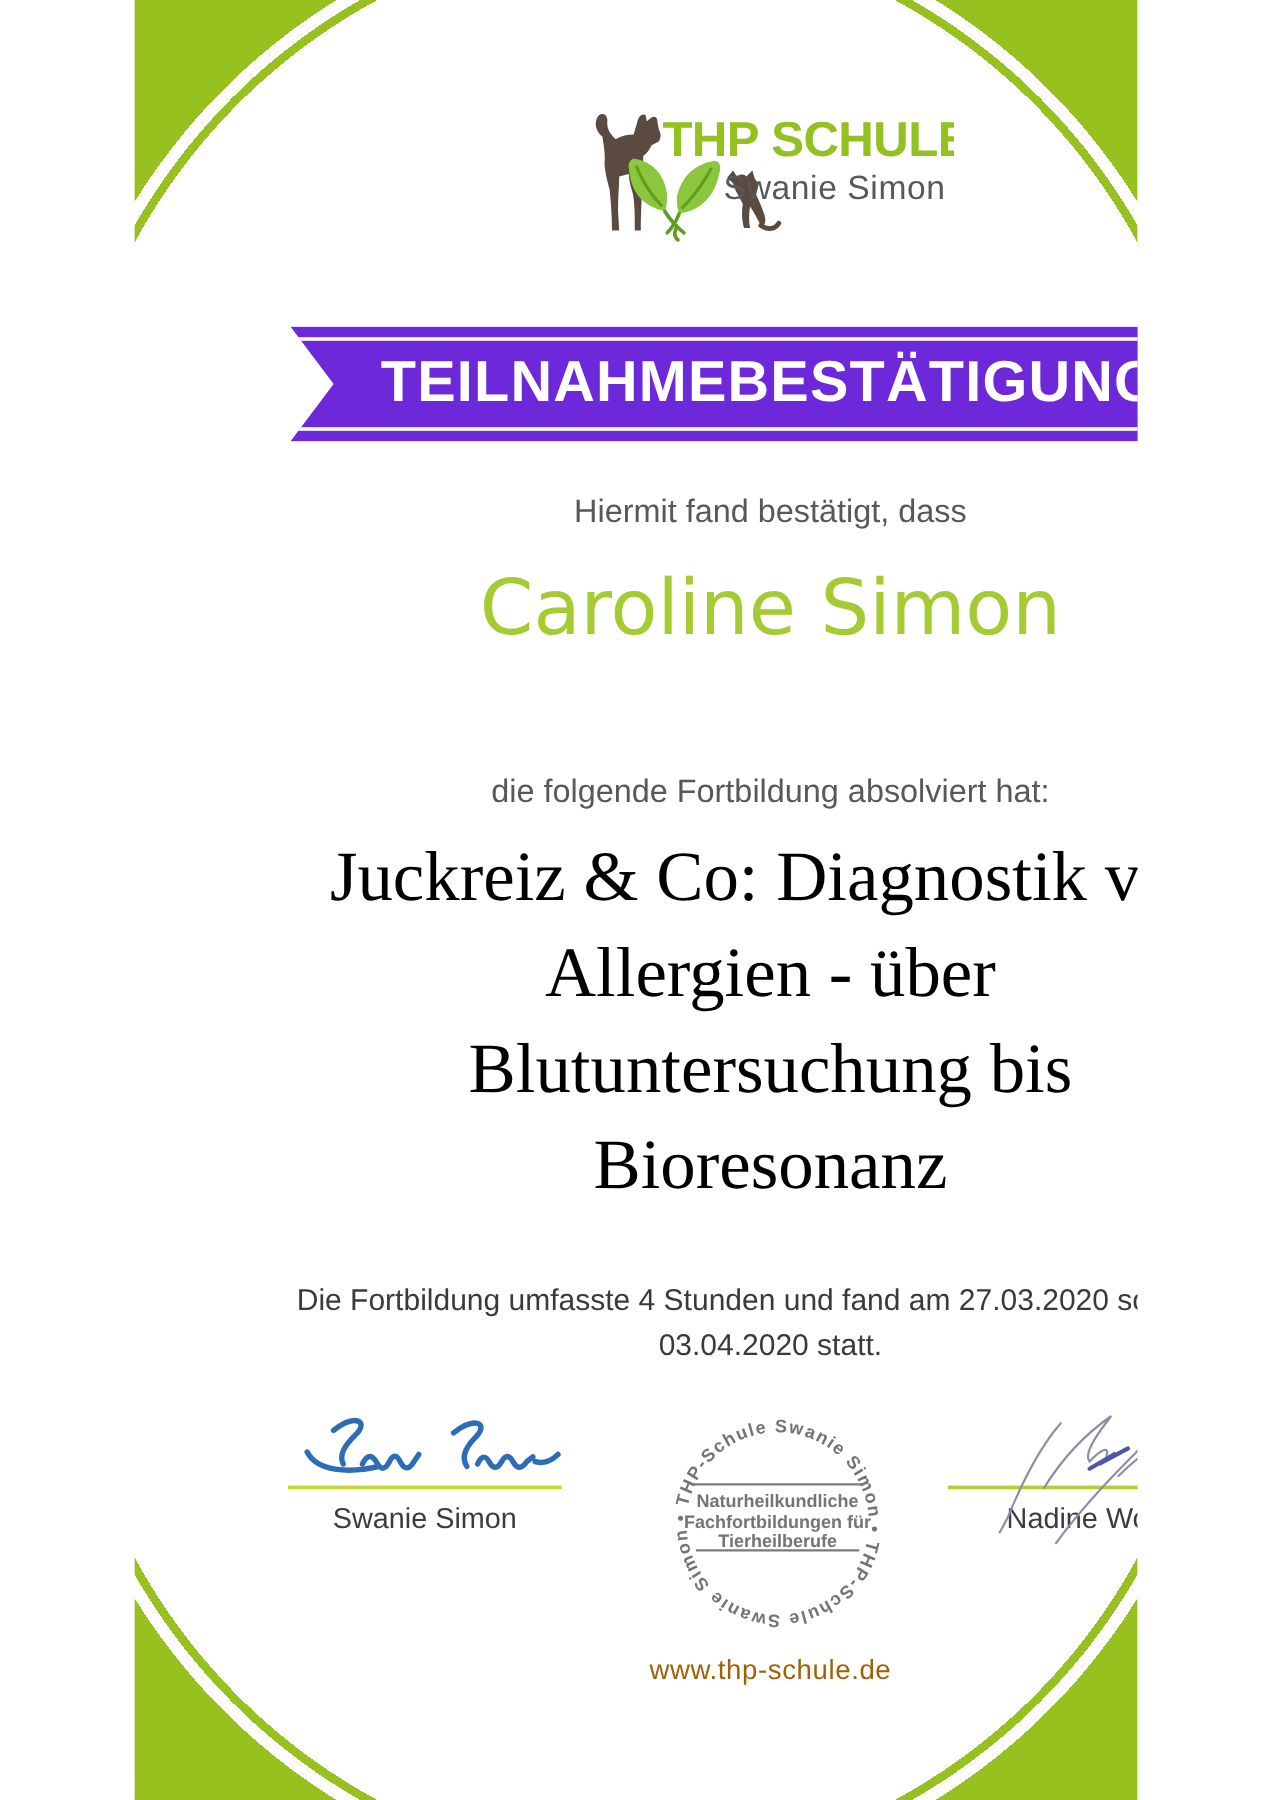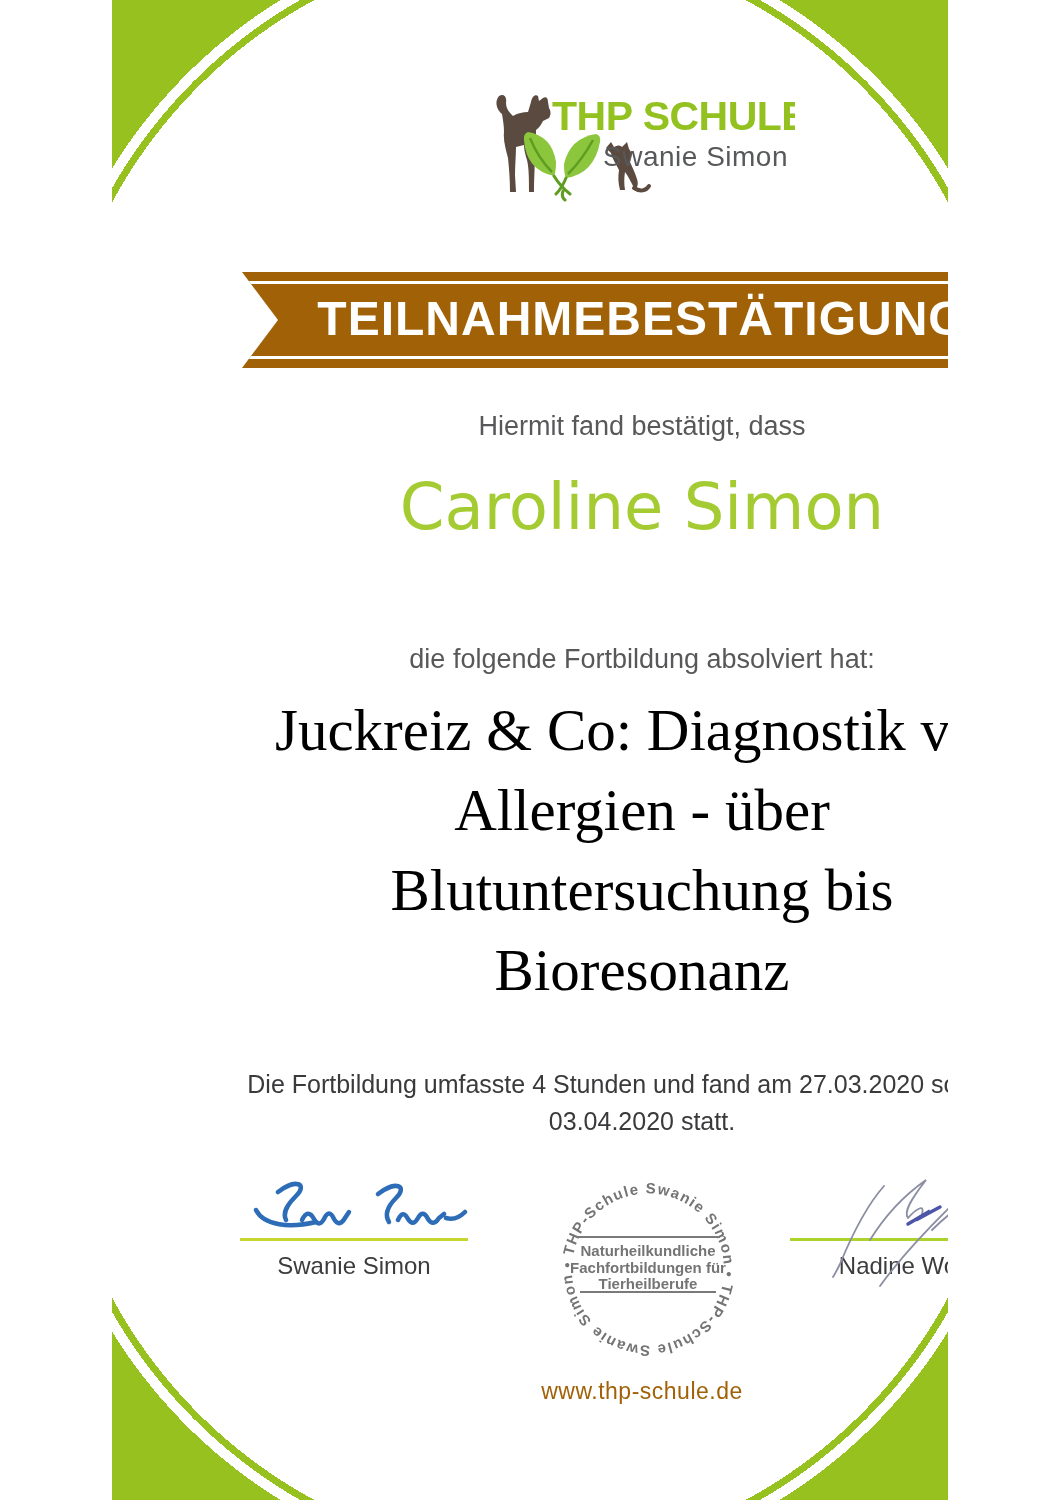--- a/index.html
+++ b/index.html
@@ -17,21 +17,21 @@
     background:radial-gradient(circle at 440px -170px, rgba(0,0,0,0) 0 500px, #96c11e 500px 507px, #fff 507px 517px, #96c11e 517px 100%); }
   .corner.br { bottom:0; right:0;
     background:radial-gradient(circle at -170px -170px, rgba(0,0,0,0) 0 500px, #96c11e 500px 507px, #fff 507px 517px, #96c11e 517px 100%); }
 
   
   .logo { position:absolute; left:378px; top:88px; width:305px; height:114px; }
   .logo .brand { font-family:"Liberation Sans", sans-serif; font-weight:bold; font-size:41px; letter-spacing:-0.5px; fill:#93c11f; }
   .logo .sub { font-family:"Liberation Sans", sans-serif; font-size:28px; letter-spacing:0.5px; fill:#57585a; }
 
   
-  .banner { position:absolute; left:130px; top:272px; width:800px; height:96px; background:#a16207;
+  .banner { position:absolute; left:130px; top:272px; width:800px; height:96px; background:#6d28d9;
     clip-path:polygon(0 0, 100% 0, calc(100% - 36px) 50%, 100% 100%, 0 100%, 36px 50%); }
   .banner::before { content:""; position:absolute; left:0; right:0; top:9px; bottom:9px;
     border-top:3px solid #fff; border-bottom:3px solid #fff; }
   .banner .banner-text { position:relative; display:block; width:100%; line-height:94px; text-align:center;
     color:#fff; font-weight:bold; font-size:48px; letter-spacing:1px; }
 
   
   .ctext { position:absolute; left:0; width:1060px; text-align:center; }
   .intro { top:411px; font-size:27px; color:#58585a; }
   .attendee { top:470px; font-size:64px; color:#a4cb32; font-family:"DejaVu Sans", sans-serif; }

